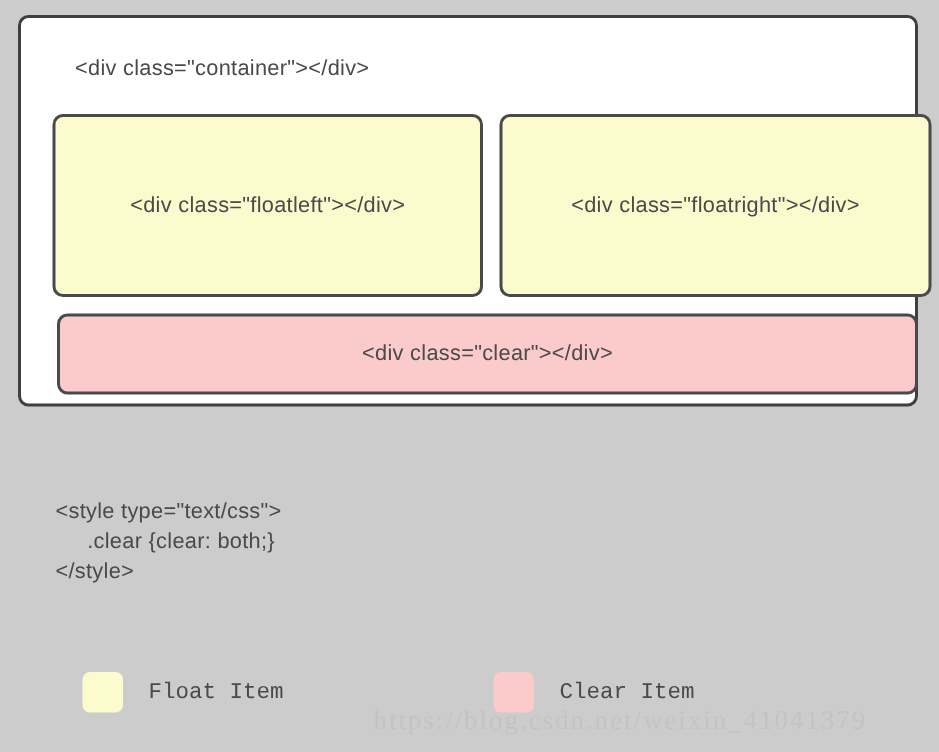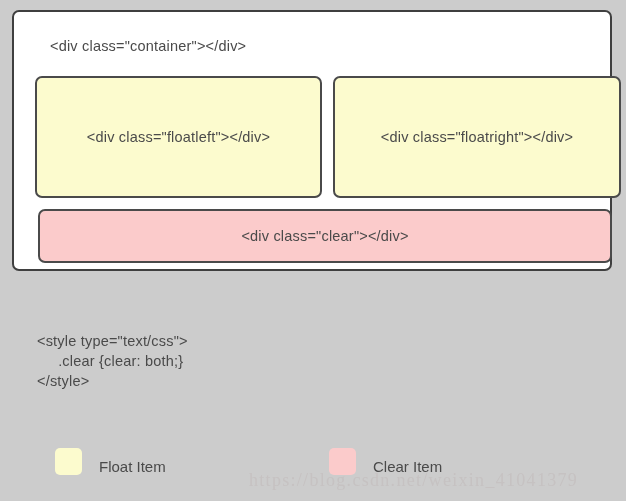--- a/index.html
+++ b/index.html
@@ -94,21 +94,22 @@
     line-height: 20px;
     color: #4a4a4a;
     white-space: pre;
     letter-spacing: 0.2px;
   }
 
   
   .legend-item {
     position: absolute;
     display: flex;
-    align-items: flex-end;
+    align-items: center;
+    font-family: Liberation Mono, monospace;
   }
   .legend-float { left: 55px; top: 448px; }
   .legend-clear { left: 329px; top: 448px; }
 
   .legend-swatch {
     width: 27px;
     height: 27px;
     border-radius: 5px;
   }
   .legend-swatch.float { background: #fcfbce; }

